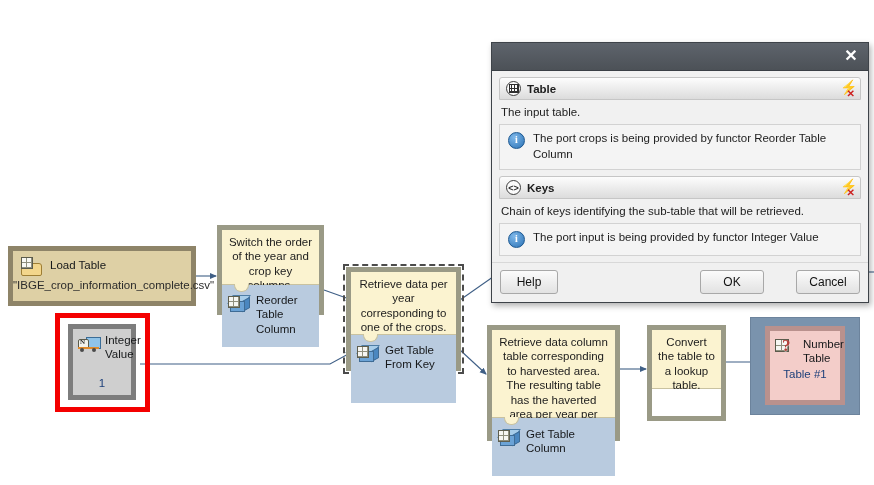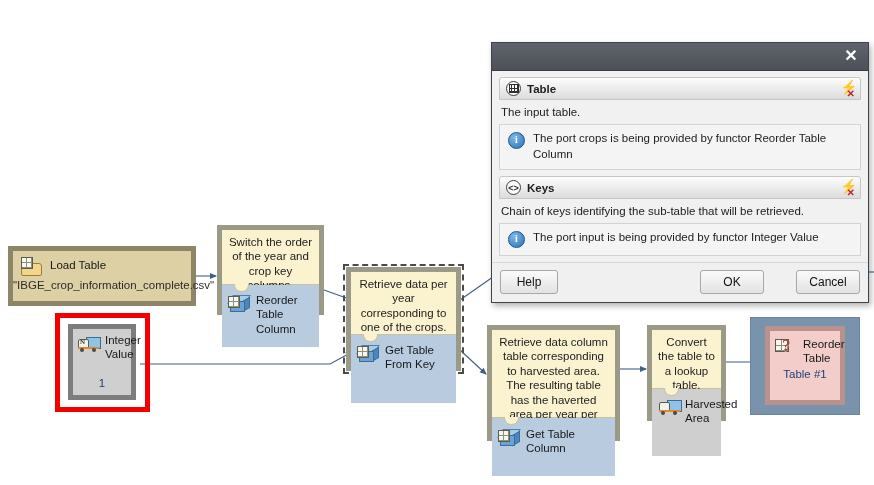--- a/index.html
+++ b/index.html
@@ -535,51 +535,35 @@
               <i></i>
               <i></i>
             </span>
         </span>
         <span class="node-title">Get Table Column</span>
       </div>
     </div>
 
     <div class="node" id="node-harvested-area" style="left:647px; top:325px; width:79px; height:96px; border-color:#9a9a86;">
       <div class="note" style="height:47px;">Convert the table to a lookup table.</div>
-      <div class="node-body grey" style="height:49px; padding-top:8px; gap:3px;">
-        <span class="tab-notch"></span>
-        <span class="truck">
-          <span class="cargo"></span>
-          <span class="cab">
-              <b></b>
-            </span>
-          <span class="bar"></span>
-            <span class="w1"></span>
-            <span class="w2"></span>
-        </span>
-        <span style="font-size:11.5px; line-height:1.25; color:#16181a;">
-          <span>Harvested</span><br>
-          <span>Area</span>
-        </span>
-      </div>
     </div>
 
     <div class="node" id="node-number-table" style="left:765px; top:326px; width:80px; height:79px; background:#f3cdc9; border-color:#b9918d;">
       <div style="display:flex; align-items:flex-start; gap:4px; padding:6px 5px 0 5px;">
         <span class="numtab">
           <span class="nt-grid">
               <i></i>
               <i></i>
               <i></i>
               <i></i>
             </span>
           <span class="qm">?</span>
         </span>
         <span style="font-size:11.5px; line-height:1.25; color:#16181a;">
-          <span>Reorder</span><br>
+          <span>Number</span><br>
           <span>Table</span>
         </span>
       </div>
       <div class="value-line" style="top:36px;">Table #1</div>
     </div>
 
   </div>
 
   <div id="dialog">
 

